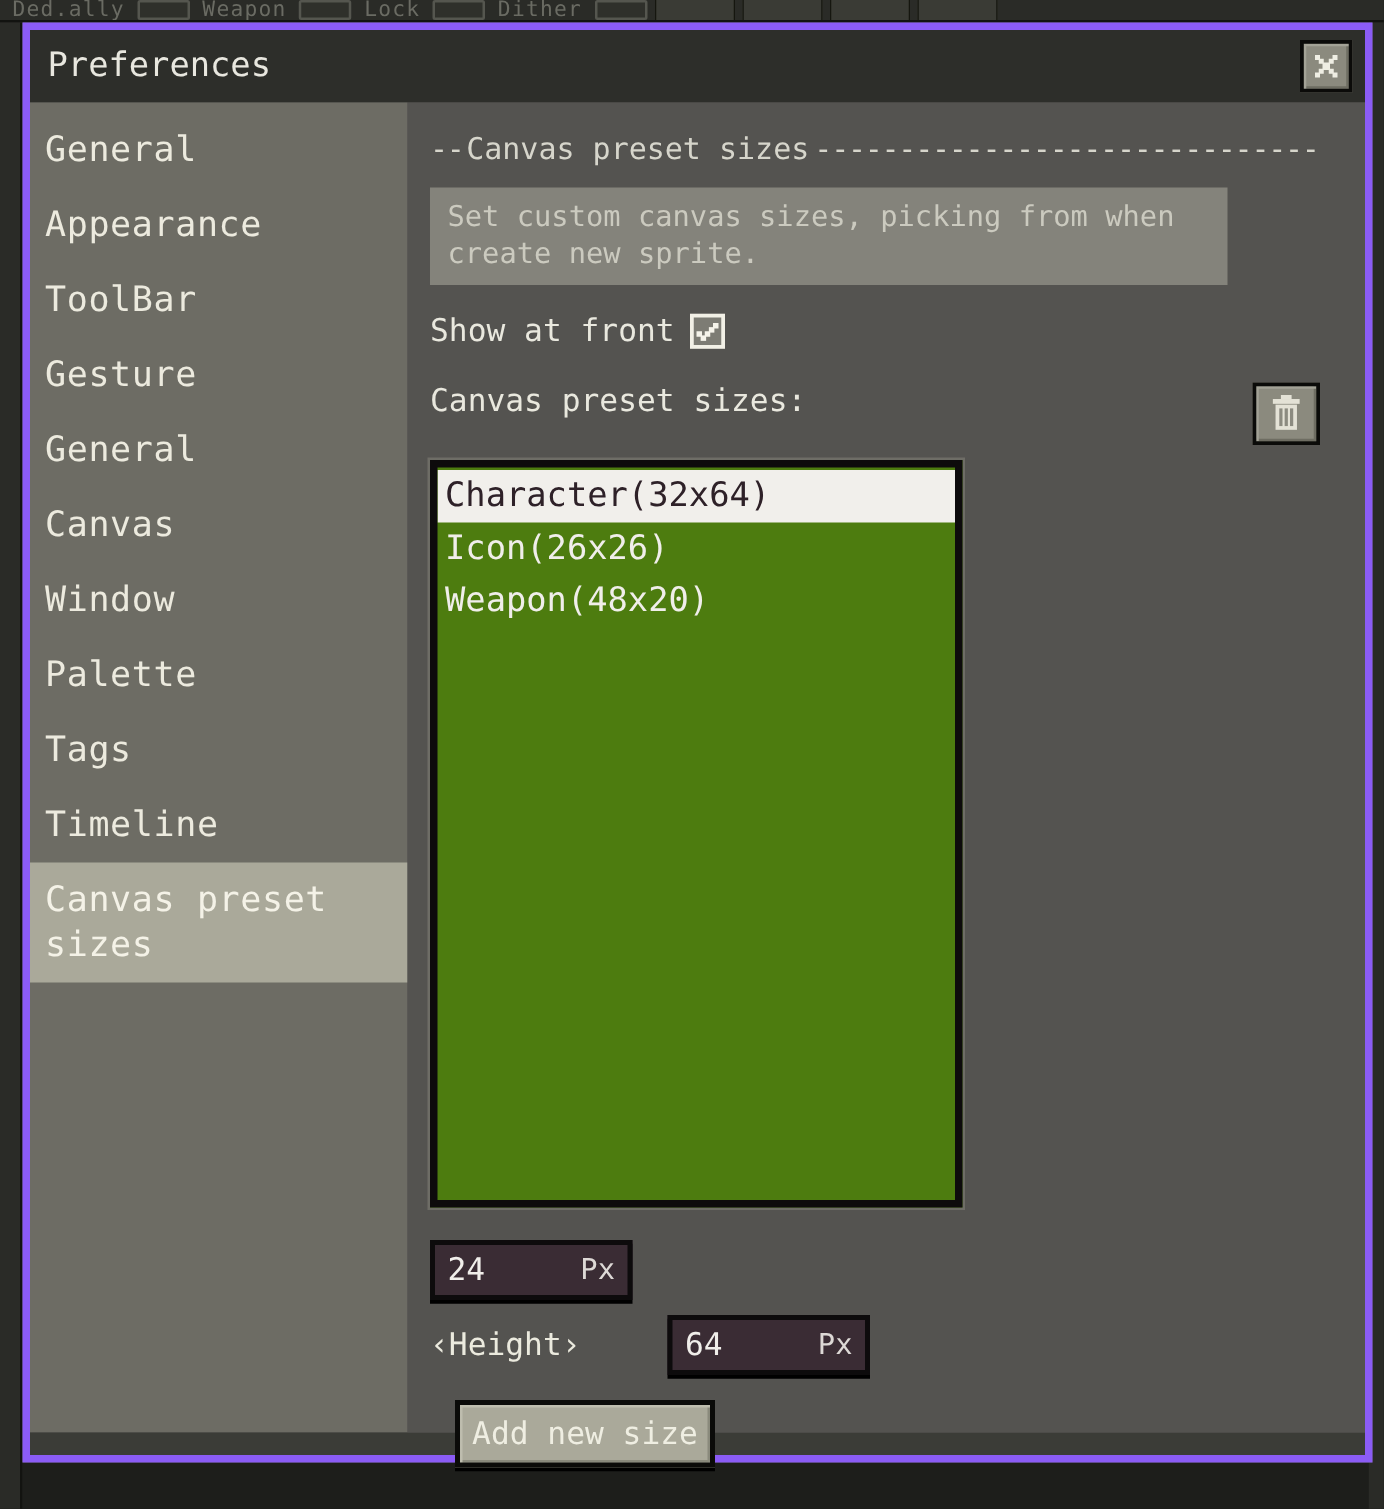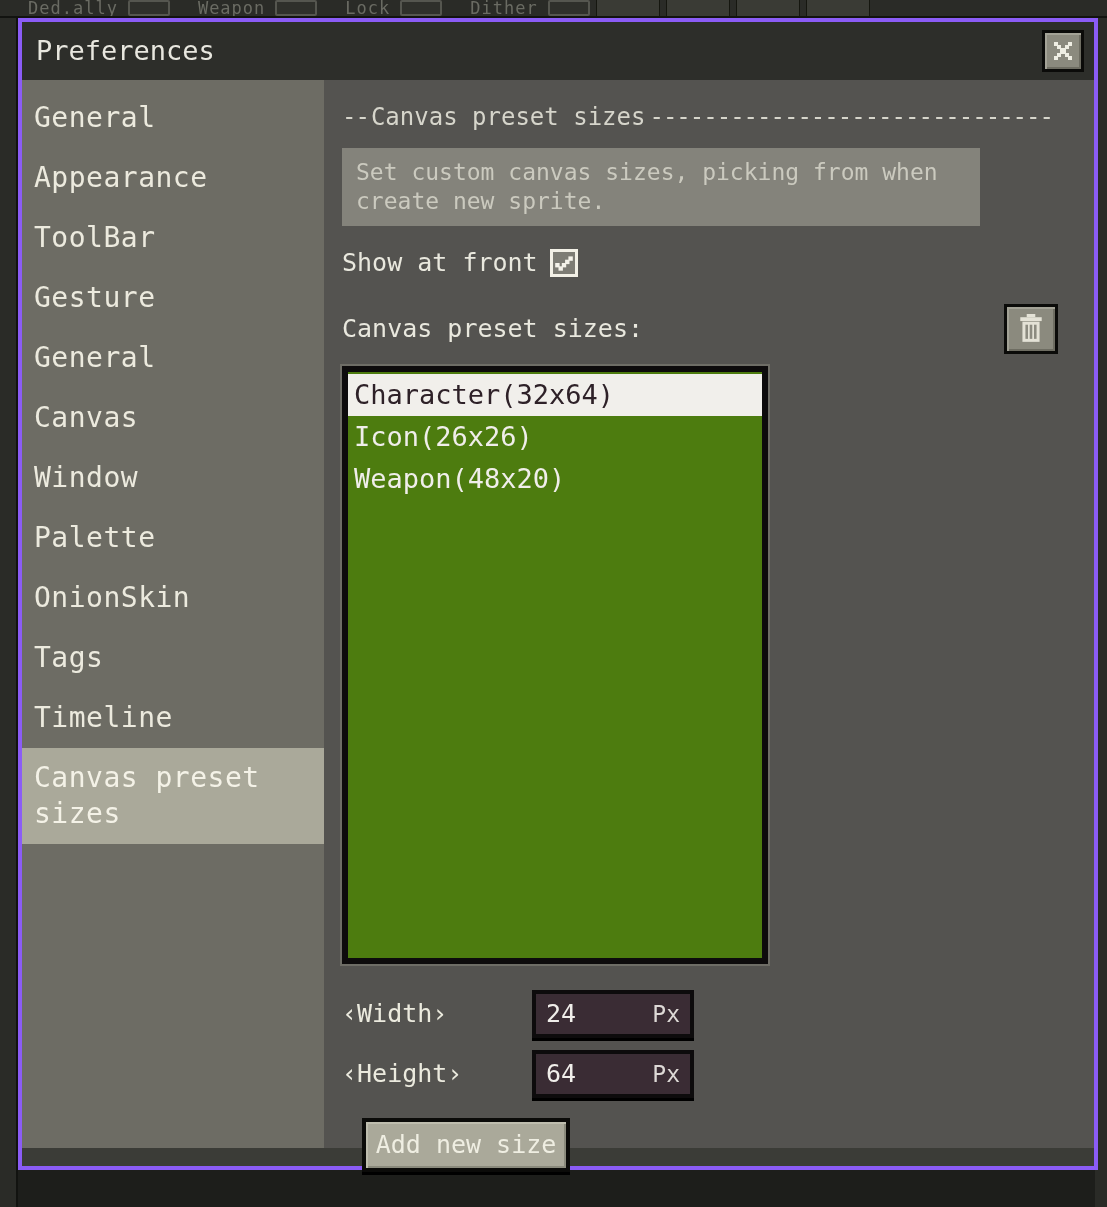--- a/index.html
+++ b/index.html
@@ -29,21 +29,21 @@
     align-items: center;
     overflow: hidden;
     box-sizing: border-box;
   }
   .bg-tool-label {
     color: #6a6b63;
     font-size: 17px;
     letter-spacing: 1px;
     white-space: nowrap;
     line-height: 18px;
-    margin-left: 28px;
+    margin-left: 10px;
   }
   .bg-tool-chip {
     width: 38px; height: 12px;
     margin-left: 10px;
     border: 2px solid #55564f;
     border-radius: 2px;
     background: #2f302b;
     flex: none;
   }
   .bg-tool-btn {
@@ -70,21 +70,21 @@
   }
 
   
   #prefs-window {
     position: absolute;
     left: 18px;
     top: 18px;
     width: 1080px;
     height: 1152px;
     background: #545350;
-    border: 4px solid #8b5cf6;
+    border: 6px solid #8b5cf6;
     box-sizing: border-box;
     display: flex;
     flex-direction: column;
   }
   #titlebar {
     height: 58px;
     flex: none;
     background: #2d2e2a;
     display: flex;
     align-items: center;
@@ -200,21 +200,21 @@
     position: relative;
     cursor: pointer;
     flex: none;
   }
   #show-at-front-checkbox svg { display: block; }
 
   
   #list-label-row {
     margin-top: 26px;
     display: flex;
-    align-items: center;
+    align-items: flex-start;
     justify-content: space-between;
     padding-right: 8px;
   }
   #list-label {
     color: #e9e8de;
     font-size: 25px;
     line-height: 30px;
   }
   #delete-preset-button {
     width: 54px; height: 50px;
@@ -392,23 +392,20 @@
       <div class="sidebar-item">
         <span>Canvas</span>
       </div>
       <div class="sidebar-item">
         <span>Window</span>
       </div>
       <div class="sidebar-item">
         <span>Palette</span>
       </div>
       <div class="sidebar-item">
-        <span>OnionSkin</span>
-      </div>
-      <div class="sidebar-item">
         <span>Tags</span>
       </div>
       <div class="sidebar-item">
         <span>Timeline</span>
       </div>
       <div class="sidebar-item is-selected">
         <span>Canvas preset sizes</span>
       </div>
     </nav>
 
@@ -463,21 +460,20 @@
           <span>Icon(26x26)</span>
         </div>
         <div class="preset-item">
           <span>Weapon(48x20)</span>
         </div>
       </div>
 
       <div id="preset-form">
 
         <div class="form-row">
-          <span class="form-label">‹Width›</span>
           <div class="spin-field">
             <span class="spin-value">24</span>
             <span class="spin-unit">Px</span>
           </div>
         </div>
 
         <div class="form-row">
           <span class="form-label">‹Height›</span>
           <div class="spin-field">
             <span class="spin-value">64</span>

